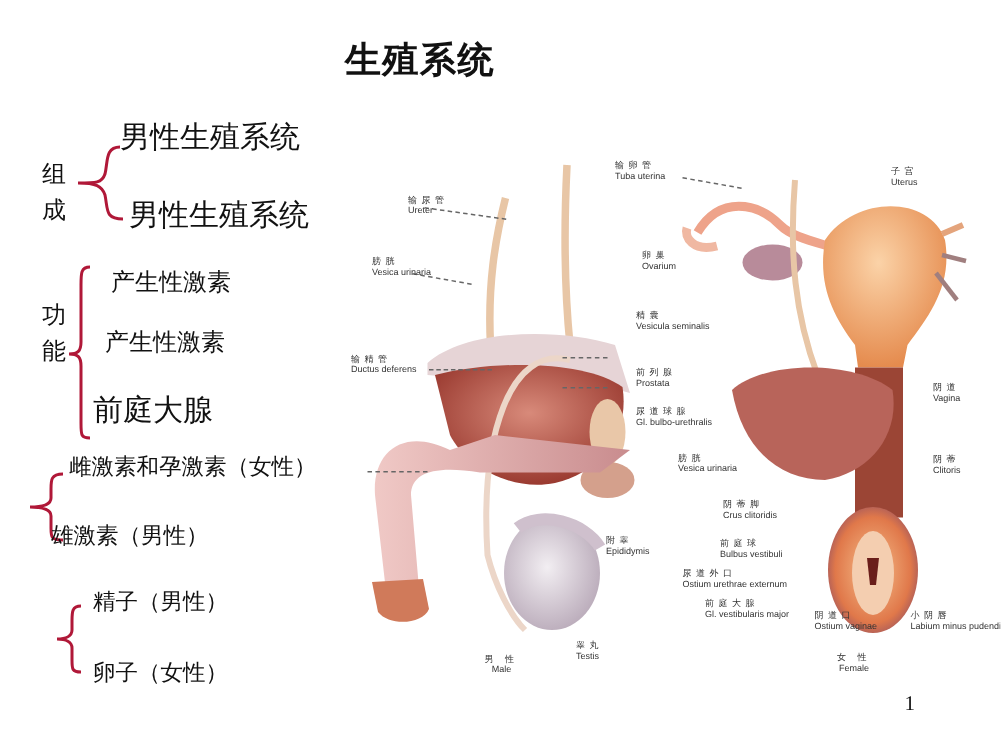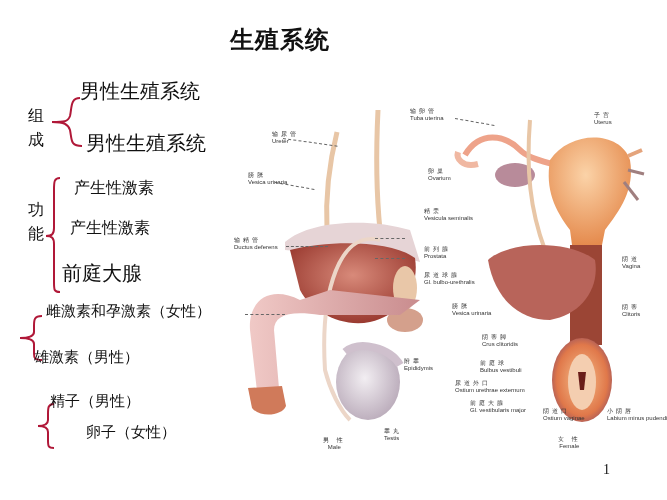--- a/index.html
+++ b/index.html
@@ -44,22 +44,22 @@
 
 <svg class="bracket" style="left:16px; top:312px;" width="30" height="52">
   <path d="M26 4 C18 4 18 8 18 14 L18 20 C18 24 14 26 4 26 C14 26 18 28 18 32 L18 40 C18 46 18 48 26 48"></path>
 </svg>
 <div class="abs sm" style="left:46px; top:302px;">雌激素和孕激素（女性）</div>
 <div class="abs sm" style="left:34px; top:348px;">雄激素（男性）</div>
 
 <svg class="bracket" style="left:36px; top:400px;" width="22" height="52">
   <path d="M18 4 C12 4 12 8 12 14 L12 20 C12 24 8 26 2 26 C8 26 12 28 12 32 L12 40 C12 46 12 48 18 48"></path>
 </svg>
-<div class="abs sm" style="left:50px; top:392px;">精子（男性）</div>
-<div class="abs sm" style="left:62px; top:423px;margin-left:24px;">卵子（女性）</div>
+<div class="abs sm" style="left:62px; top:392px;">精子（男性）</div>
+<div class="abs sm" style="left:62px; top:439px;">卵子（女性）</div>
 
 <svg class="abs" style="left:230px; top:90px;" width="437" height="380">
   <defs>
     <radialGradient id="blad" cx="50%" cy="40%" r="60%">
       <stop offset="0%" stop-color="#d88a7a"></stop>
       <stop offset="100%" stop-color="#9a3a30"></stop>
     </radialGradient>
     <radialGradient id="uter" cx="45%" cy="35%" r="65%">
       <stop offset="0%" stop-color="#fbd3a8"></stop>
       <stop offset="100%" stop-color="#e58b4e"></stop>

